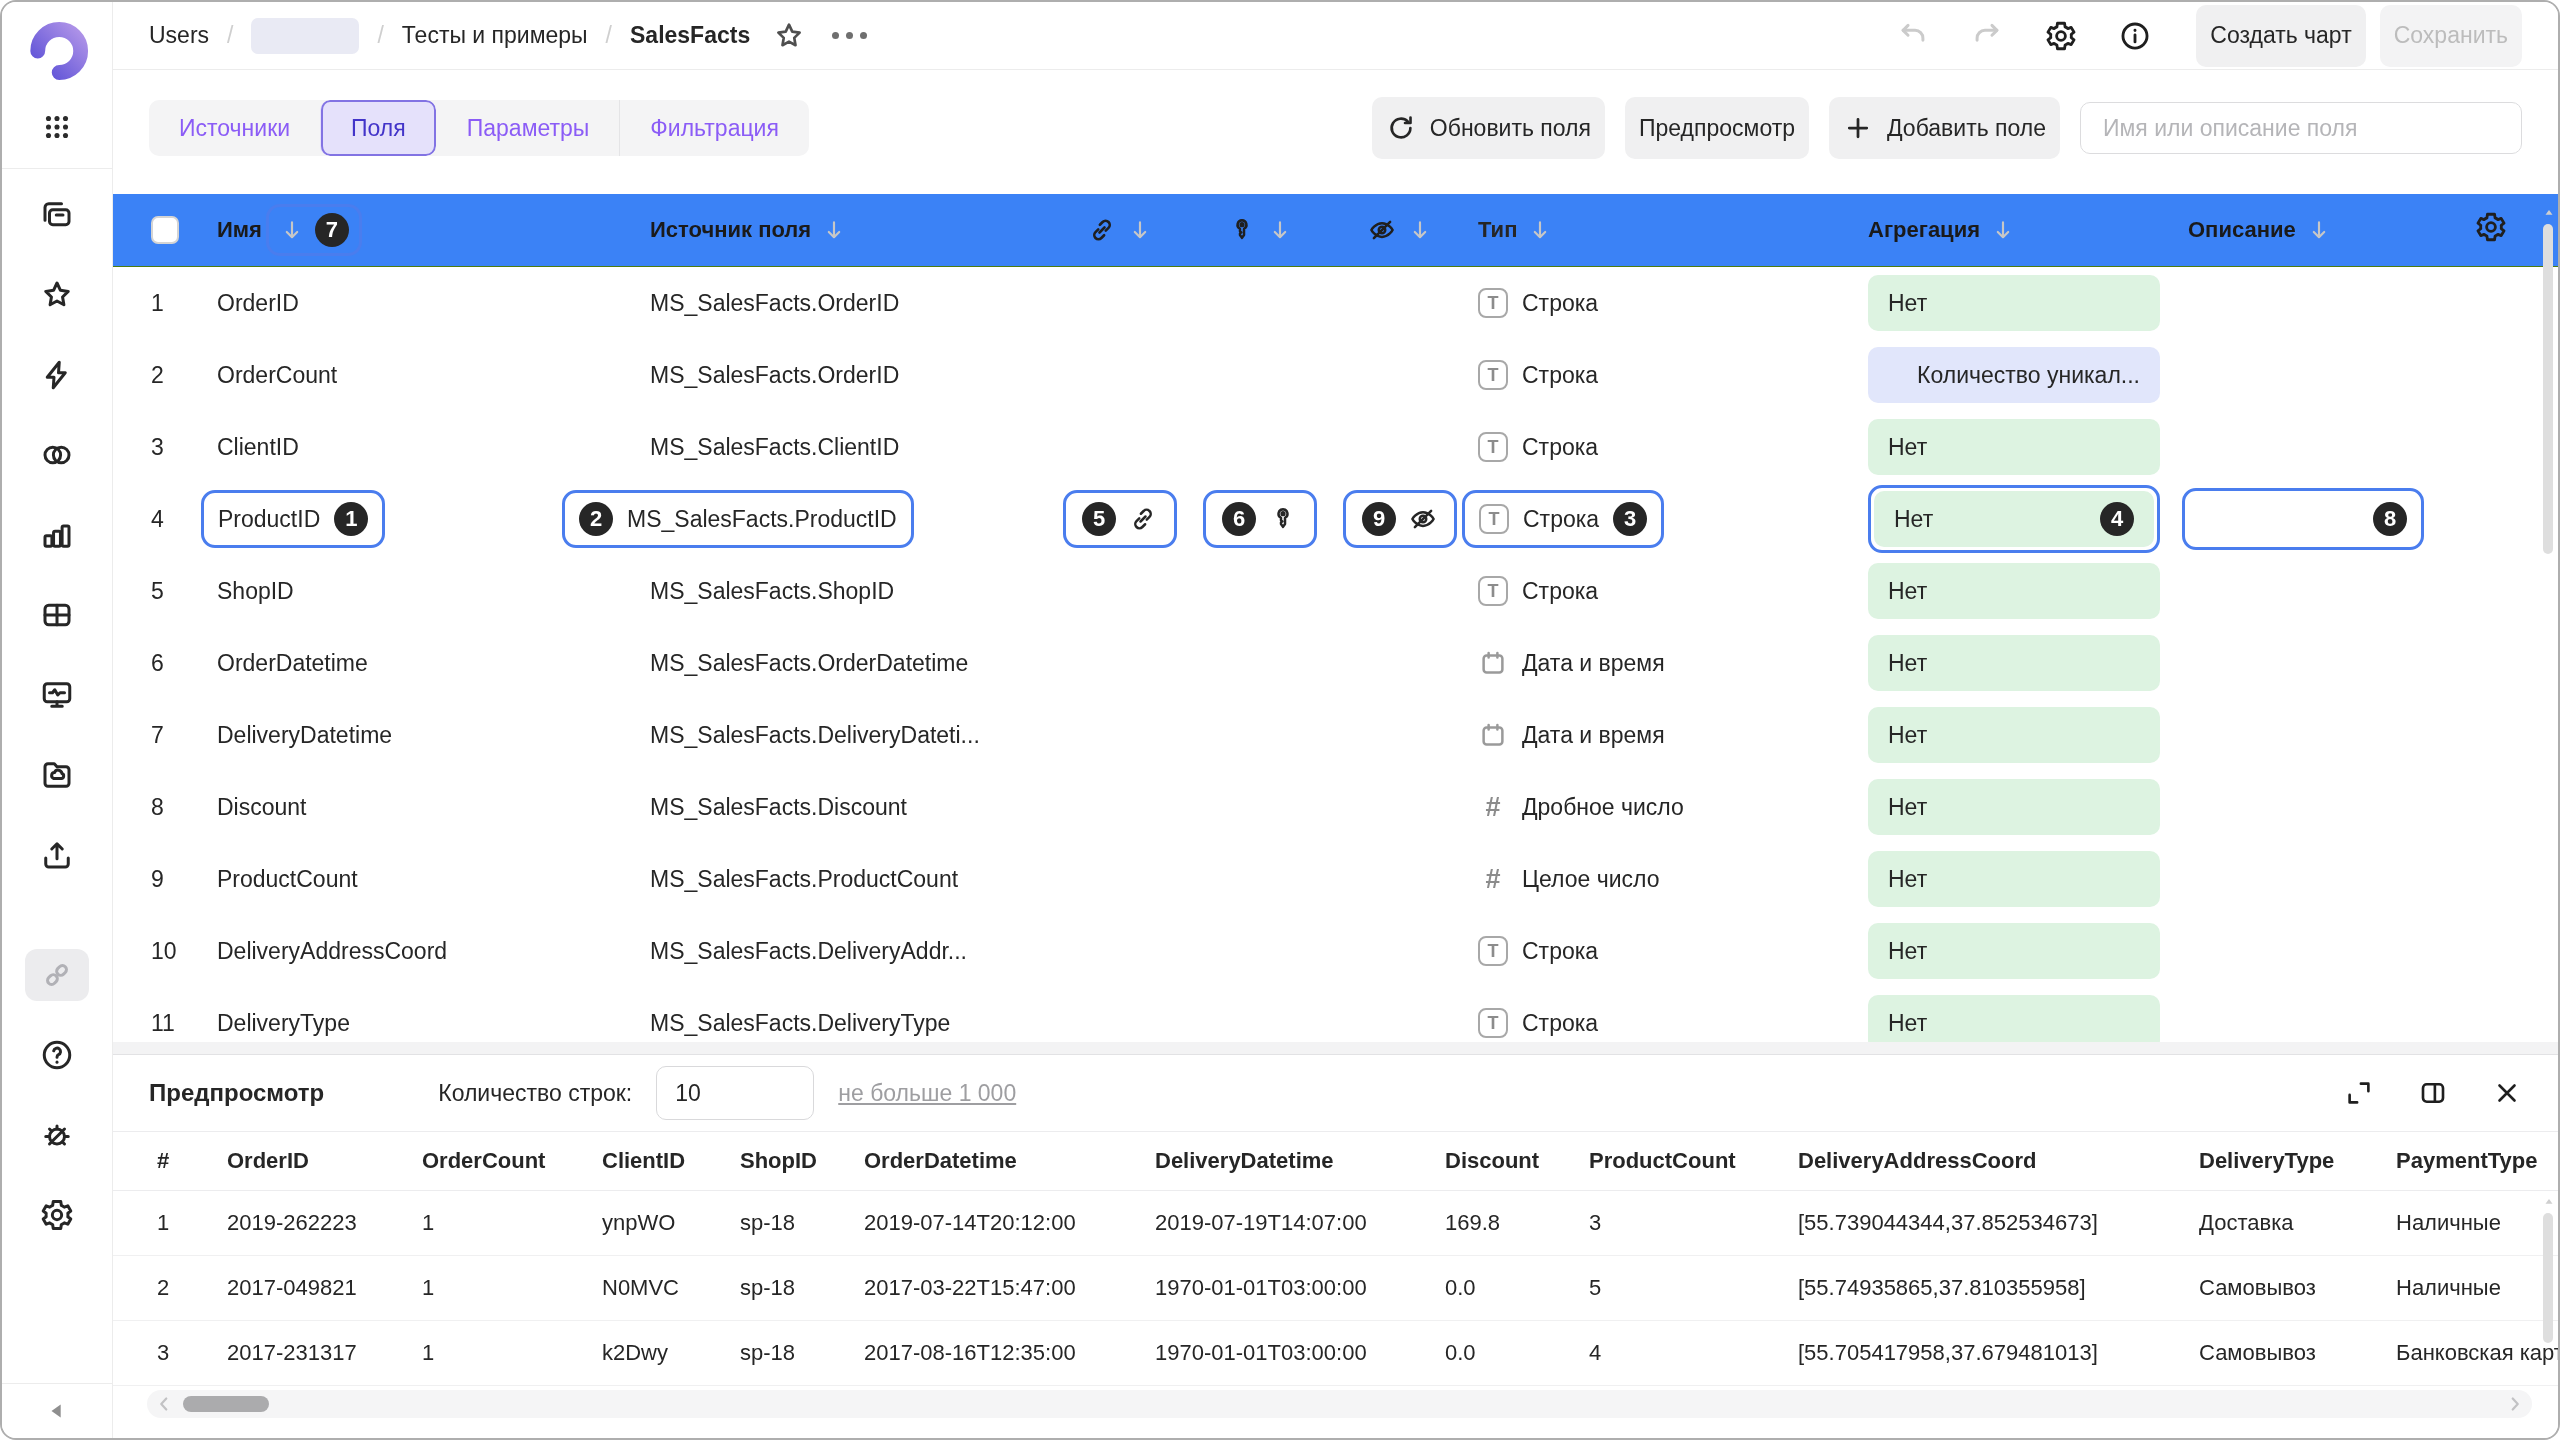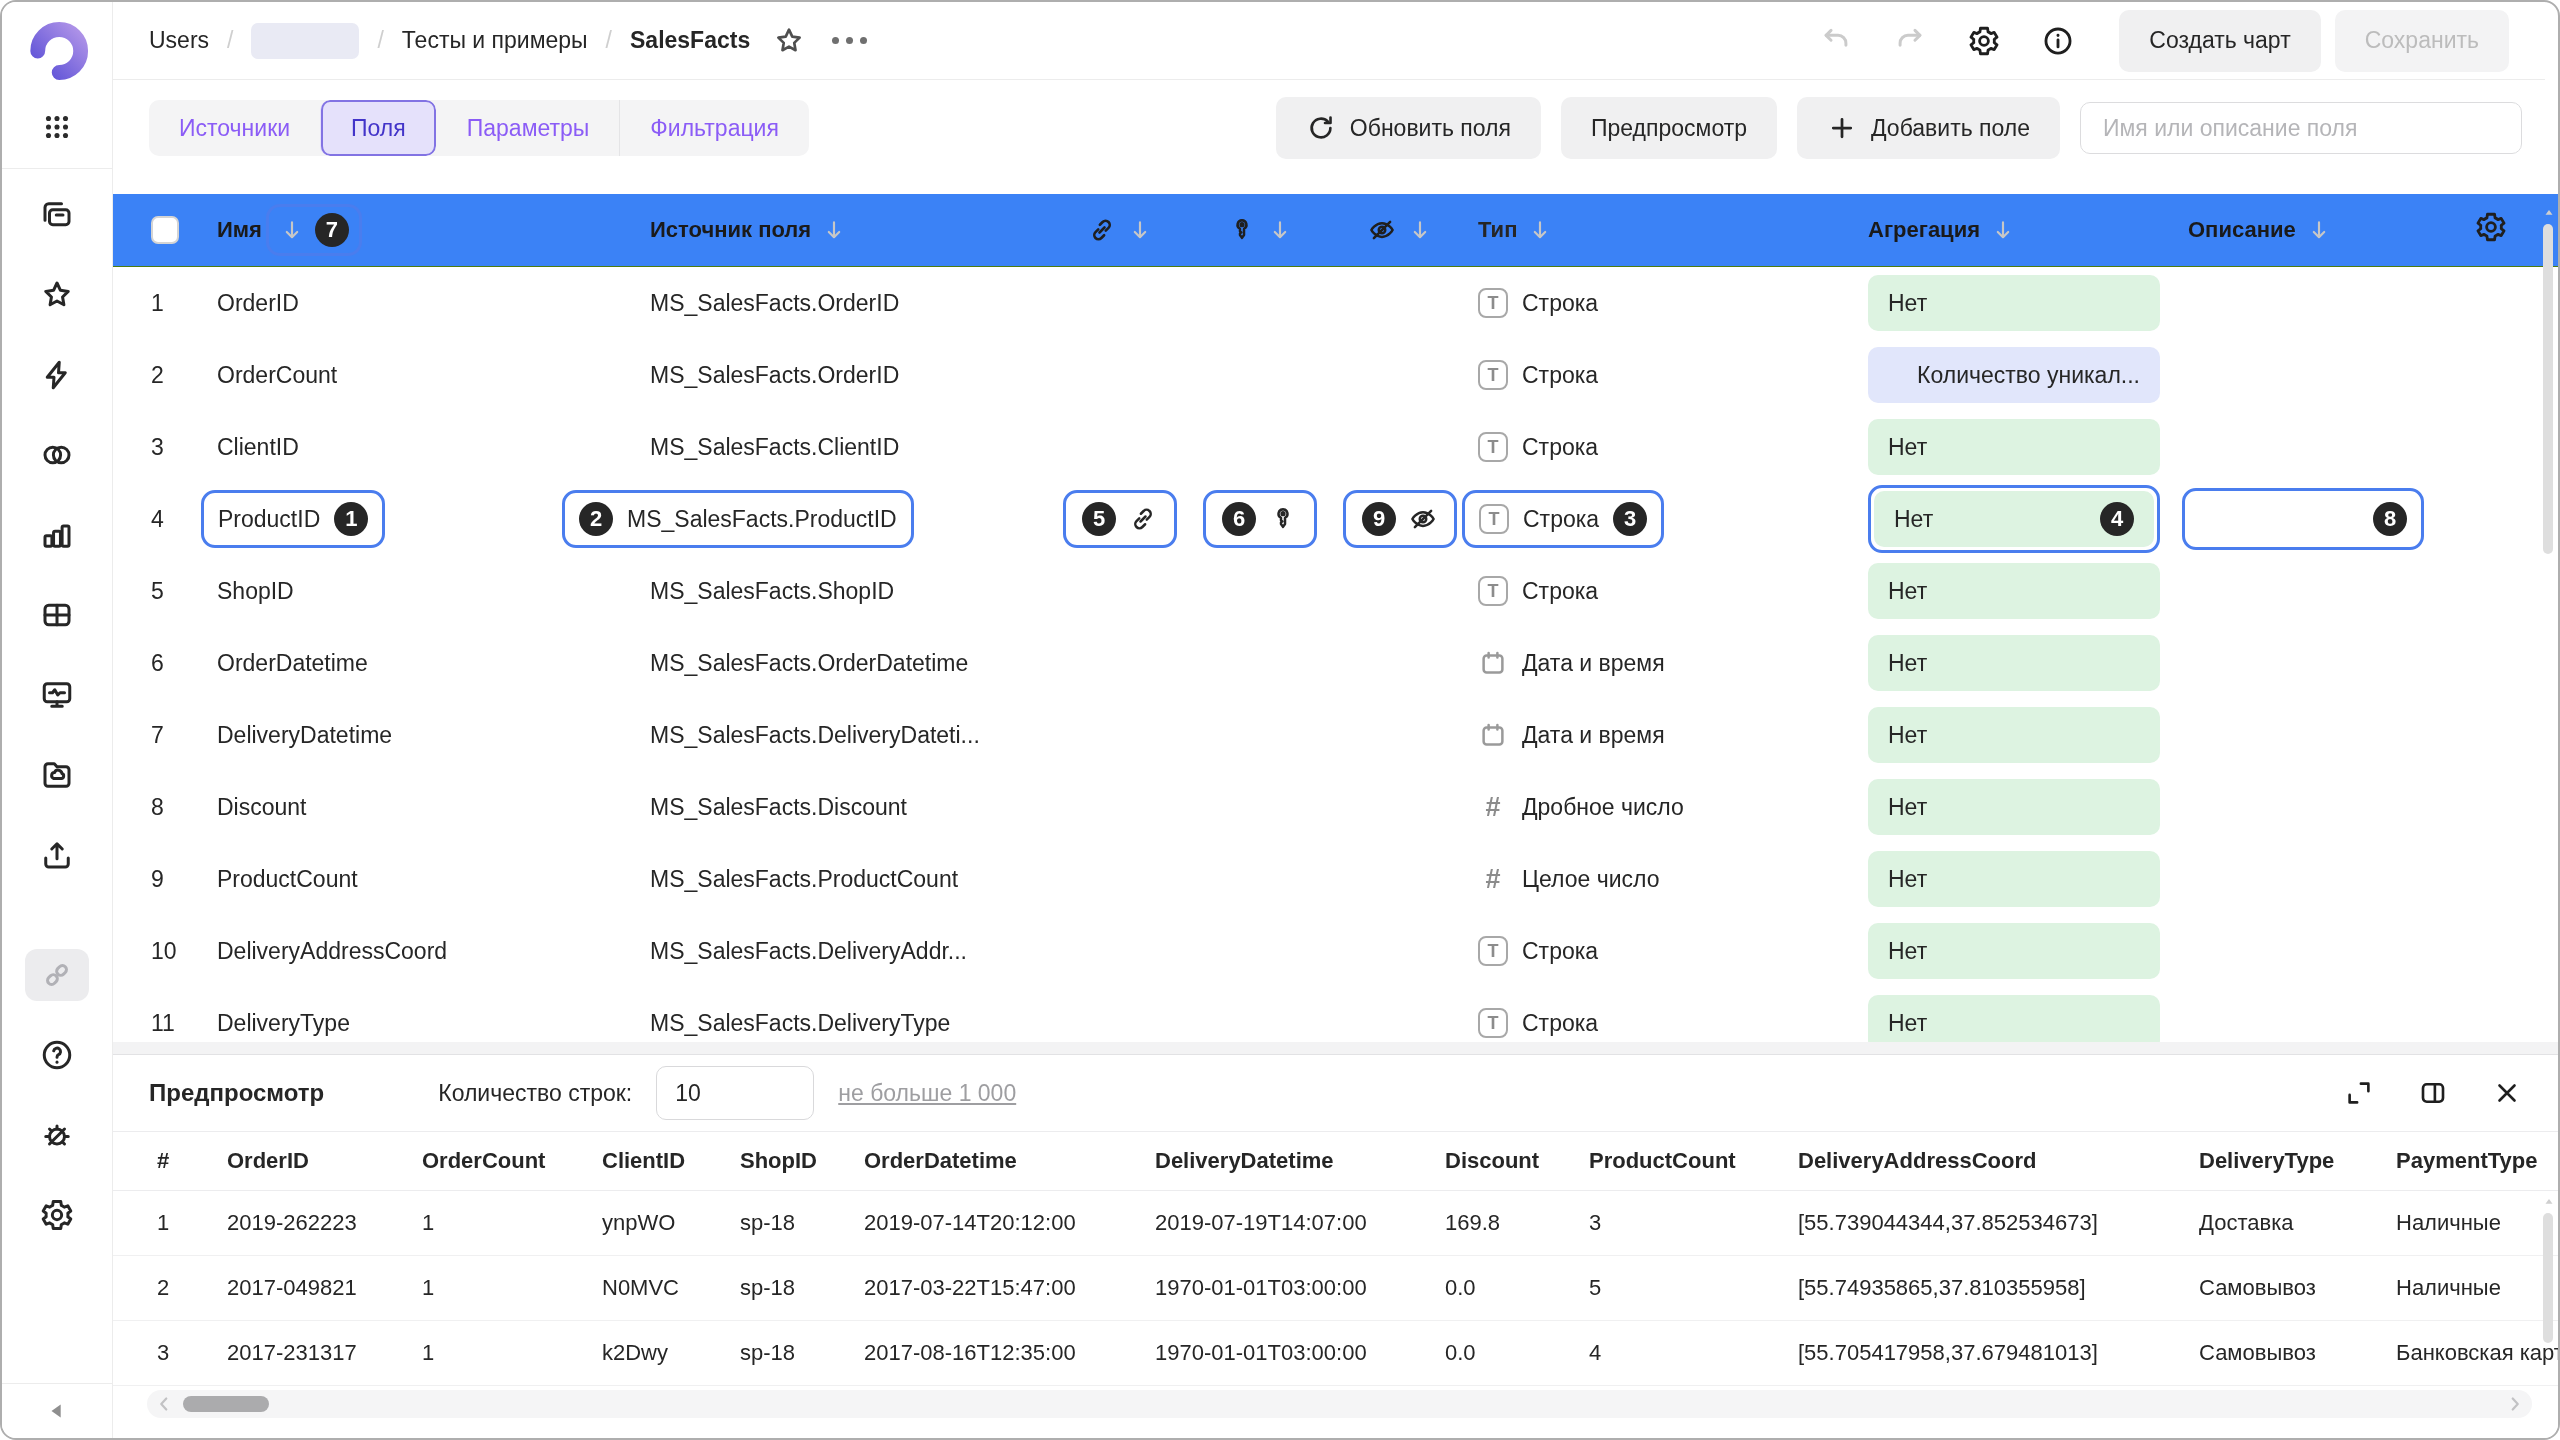--- a/index.html
+++ b/index.html
@@ -21,36 +21,36 @@
   .side-item{width:64px;height:52px;display:flex;align-items:center;justify-content:center;
              margin-bottom:28px;border-radius:12px;color:#262626;cursor:pointer;}
   .side-item .icn svg{width:36px;height:36px;}
   .side-item.gap{margin-top:40px;}
   .side-item.active{background:#ececee;color:#b1b1b6;}
   .side-spacer{flex:1;}
   .side-bottom{width:111px;border-top:1px solid #ececec;height:54px;display:flex;align-items:center;justify-content:center;color:#8f8f8f;}
   .side-bottom svg{width:22px;height:22px;}
 
   
-  .topbar{position:absolute;left:111px;right:13px;top:0;height:78px;border-bottom:1px solid #ececec;
+  .topbar{position:absolute;left:111px;right:0;top:0;height:68px;border-bottom:1px solid #ececec;
           display:flex;align-items:center;padding:0 36px;box-sizing:border-box;background:#fff;}
   .crumbs{display:flex;align-items:center;gap:18px;}
   .crumb{color:#262626;cursor:pointer;}
   .crumb.current{font-weight:bold;}
   .crumb-sep{color:#cfcfcf;}
   .redacted{width:108px;height:36px;border-radius:7px;background:#e9eaf4;}
   .tb-star{margin-left:22px;color:#4f4f4f;}
   .tb-dots{margin-left:26px;display:flex;gap:7px;}
   .tb-dots i{width:7px;height:7px;border-radius:50%;background:#6f6f6f;}
   .tb-right{margin-left:auto;display:flex;align-items:center;gap:40px;}
   .tb-ic{display:inline-flex;cursor:pointer;}
   .tb-ic.muted{color:#cbcbcb;}
   .tb-ic.dark{color:#1f1f1f;}
   .btn{height:62px;border-radius:10px;background:#f0f0f1;border:none;display:inline-flex;align-items:center;
-       justify-content:center;gap:14px;padding:0 30px;font-size:23px;color:#262626;cursor:pointer;
+       justify-content:center;gap:14px;padding:0 14px;font-size:23px;color:#262626;cursor:pointer;
        font-family:"Liberation Sans",sans-serif;}
   .btn.disabled{color:#bcbcbc;background:#f3f3f4;}
   .tb-btns{display:flex;gap:14px;margin-left:4px;}
 
   
   .toolbar{position:absolute;left:111px;right:0;top:88px;height:76px;display:flex;align-items:center;
            padding:0 36px;box-sizing:border-box;background:#fff;}
   .tabs{display:flex;background:#f4f4f5;border-radius:10px;overflow:hidden;height:56px;align-items:stretch;}
   .tab{display:flex;align-items:center;padding:0 30px;color:#8b5cf6;border-left:1px solid #e4e4e6;cursor:pointer;}
   .tab:first-child{border-left:none;}

